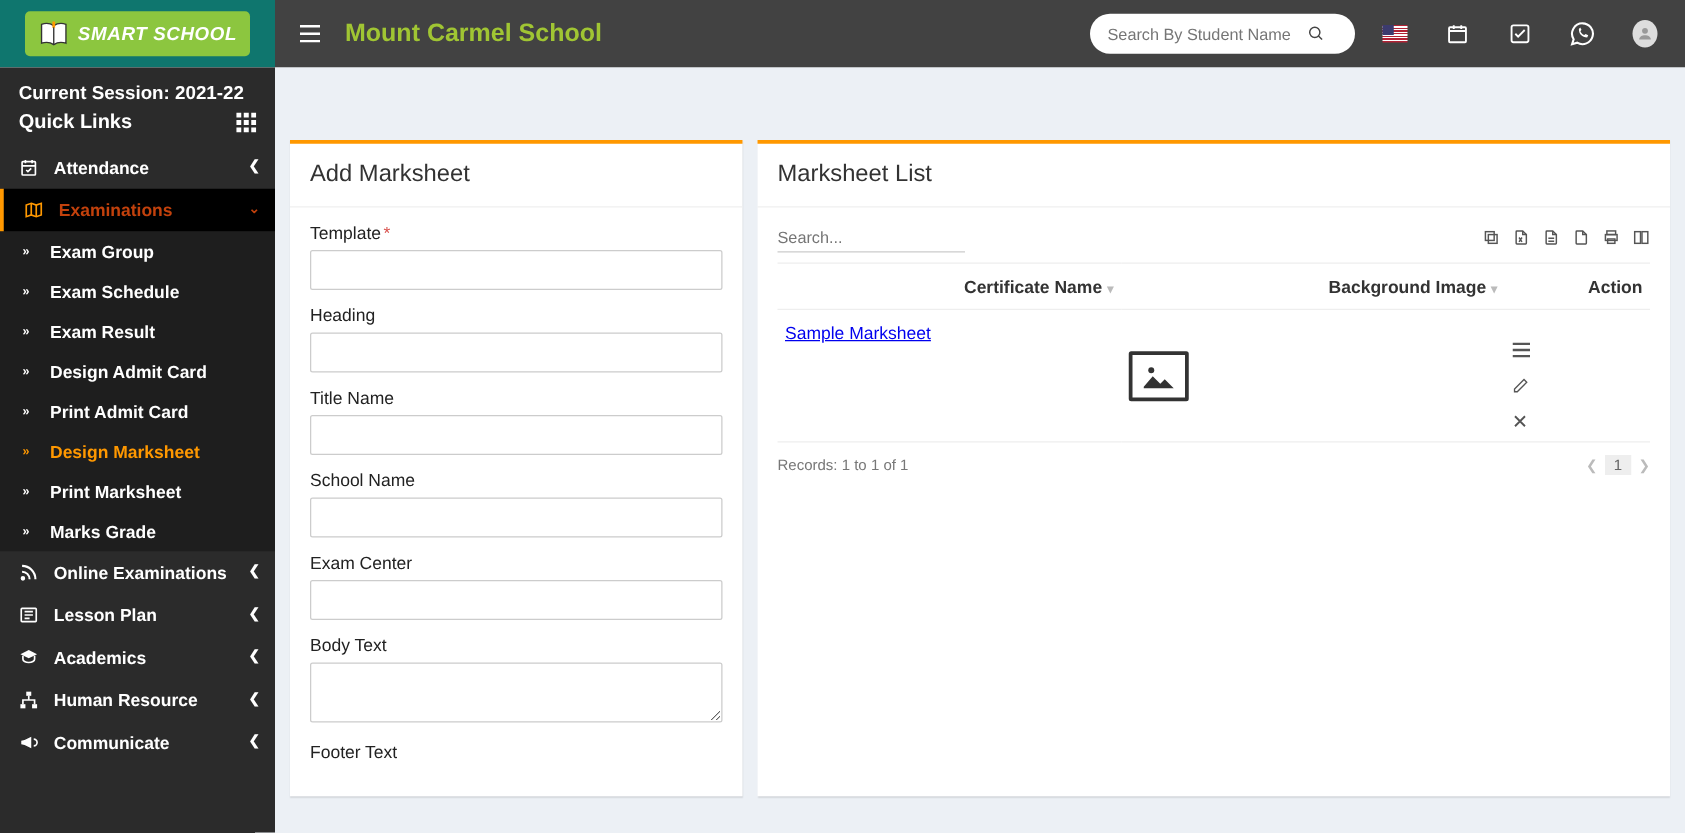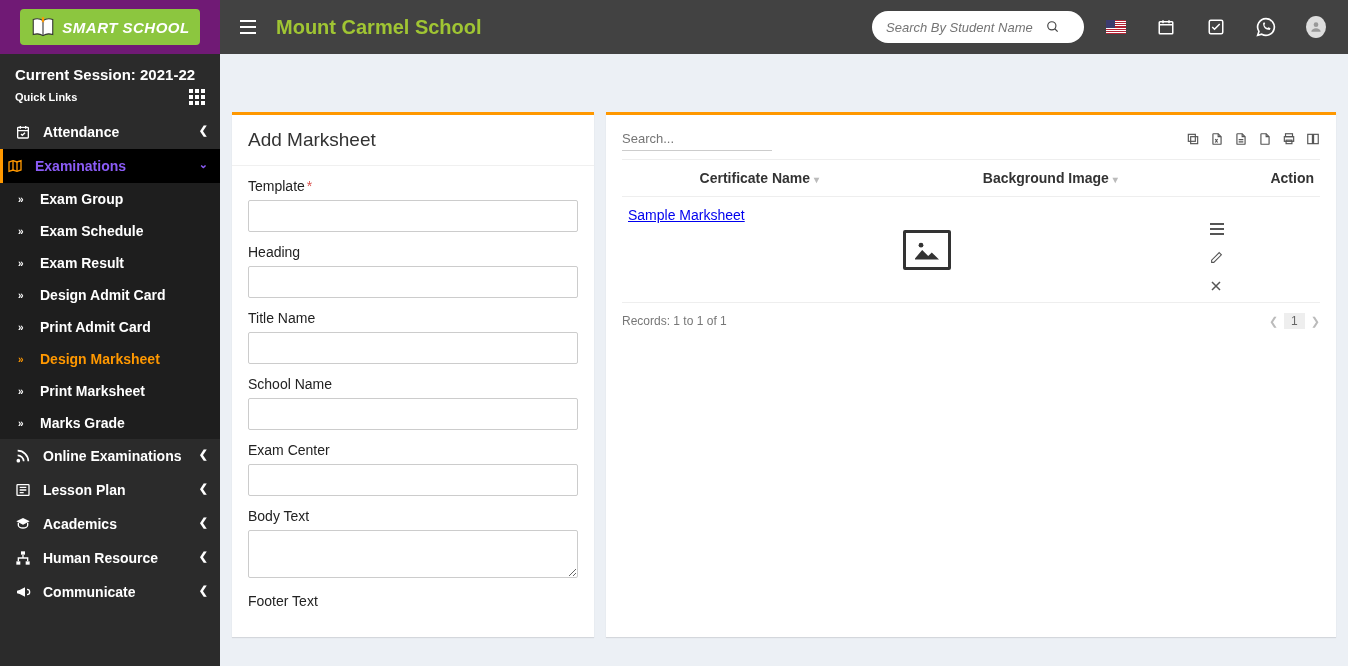--- a/index.html
+++ b/index.html
@@ -1,46 +1,46 @@
 <!DOCTYPE html>
 <html><head>
 <meta charset="utf-8">
 <style>
 * { margin: 0; padding: 0; box-sizing: border-box; font-family: "Helvetica Neue", Helvetica, Arial, sans-serif; }
 body { background: #ecf0f5; color: #333; font-size: 14px; overflow: hidden; }
 
 
 .header { height: 54px; background: #424242; display: flex; align-items: center; color: #fff; }
-.logo { width: 220px; height: 54px; background: #701a75; display: flex; align-items: center; justify-content: center; }
+.logo { width: 220px; height: 54px; background: #0f766e; display: flex; align-items: center; justify-content: center; }
 .logo-badge { background: #8cc63f; border-radius: 4px; padding: 5px 10px; display: flex; align-items: center; gap: 6px; }
 .logo-icon { width: 26px; height: 26px; display: inline-block; }
 .logo-text { color: #fff; font-weight: 800; font-size: 15px; letter-spacing: 0.5px; font-style: italic; }
 .header-right { flex: 1; display: flex; align-items: center; padding: 0 14px; gap: 14px; }
 .hamburger { cursor: pointer; padding: 6px; }
 .school-name { color: #a0c533; font-size: 20px; font-weight: 700; }
 .spacer { flex: 1; }
 .search-wrap { background: #fff; border-radius: 18px; display: flex; align-items: center; padding: 0 12px 0 14px; height: 32px; width: 212px; }
-.search-wrap input { border: none; outline: none; font-size: 13px; width: 160px; color: #555; font-style: italic; }
+.search-wrap input { border: none; outline: none; font-size: 13px; width: 160px; color: #555; }
 .search-wrap .sbtn { color: #444; cursor: pointer; }
 .hdr-icon { width: 20px; height: 20px; cursor: pointer; display: flex; align-items: center; justify-content: center; margin: 0 8px; }
 .flag { width: 22px; height: 14px; background: linear-gradient(to bottom, #b22234 0%, #b22234 7.7%, #fff 7.7%, #fff 15.4%, #b22234 15.4%, #b22234 23.1%, #fff 23.1%, #fff 30.8%, #b22234 30.8%, #b22234 38.5%, #fff 38.5%, #fff 46.2%, #b22234 46.2%, #b22234 53.8%, #fff 53.8%, #fff 61.5%, #b22234 61.5%, #b22234 69.2%, #fff 69.2%, #fff 76.9%, #b22234 76.9%, #b22234 84.6%, #fff 84.6%, #fff 92.3%, #b22234 92.3%, #b22234 100%); position: relative; }
 .flag::before { content:""; position:absolute; top:0; left:0; width:9px; height:7.5px; background:#3c3b6e; }
 .avatar { width: 22px; height: 22px; border-radius: 50%; background: #ddd; display:flex; align-items:center; justify-content:center; }
 .avatar svg { width:14px; height:14px; }
 .wa { color:#fff; }
 
 
 .sidebar { position: absolute; top: 54px; bottom: 0; left: 0; width: 220px; background: #2b2b2b; color: #c6c6c6; overflow-y: auto; }
 .session { padding: 12px 15px 2px; color: #fff; font-weight: 700; font-size: 15px; }
-.quicklinks { padding: 4px 15px 10px; color: #fff; font-weight: 700; font-size: 11px; display:flex; align-items:center; justify-content:space-between; }
+.quicklinks { padding: 4px 15px 10px; color: #fff; font-weight: 700; font-size: 16px; display:flex; align-items:center; justify-content:space-between; }
 .grid-icon { width:16px; height:16px; }
 .nav-item { display: flex; padding: 9px 15px; color: #fff; font-size: 14px; font-weight:600; cursor: pointer; position: relative; }
 .nav-item .lefticon { width: 18px; margin-right: 10px; display:flex; align-items:center; }
 .nav-item .chev { position: absolute; right: 12px; font-size: 11px; }
-.nav-item.active-parent { background: #000; color: #8b5cf6; border-left: 3px solid #ff9800; padding-left:4px;}
+.nav-item.active-parent { background: #000; color: #c2410c; border-left: 3px solid #ff9800; padding-left:16px;}
 .sub { background: #1e1e1e; }
 .sub-item { display: flex; align-items: center; padding: 8px 15px 8px 18px; color: #fff; font-size: 14px; font-weight:600; cursor: pointer; }
 .sub-item .bullet { width: 14px; margin-right: 8px; font-size: 10px; }
 .sub-item.active { color: #ff9800; }
 
 
 .content { position: absolute; top: 54px; left: 220px; right: 0; bottom: 0; padding: 12px; overflow-y: auto; margin-top: 46px; }
 .row { display: flex; gap: 12px; }
 .box { background: #fff; border-top: 3px solid #ff9800; box-shadow: 0 1px 1px rgba(0,0,0,.1); border-radius: 0; }
 .box-left { width: 362px; }
@@ -53,21 +53,21 @@
 .req { color: #d9534f; margin-left: 2px; }
 .form-control { width: 100%; border: 1px solid #ccc; border-radius: 2px; height: 32px; padding: 4px 8px; font-size: 13px; }
 textarea.form-control { height: 48px; resize: vertical; }
 
 .list-top { display: flex; align-items: center; justify-content: space-between; margin-bottom: 8px; }
 .list-search { border: none; border-bottom: 1px solid #ccc; outline: none; font-size: 13px; padding: 4px 0; width: 150px; color:#888; }
 .list-icons { display: flex; gap: 10px; color: #555; }
 .list-icons span { cursor: pointer; }
 
 table { width: 100%; border-collapse: collapse; }
-th { text-align: center; padding: 10px 6px; font-size: 14px; color: #333; border-top: 1px solid #eee; border-bottom: 1px solid #eee; font-weight:700;}
+th { text-align: right; padding: 10px 6px; font-size: 14px; color: #333; border-top: 1px solid #eee; border-bottom: 1px solid #eee; font-weight:700;}
 th.action { text-align: right; }
 td { padding: 10px 6px; border-bottom: 1px solid #eee; font-size: 14px; vertical-align: middle;}
 .linkcell { color: #337ab7; }
 .thumb { border: 3px solid #333; width: 48px; height: 40px; display:flex; align-items:center; justify-content:center; border-radius:2px;}
 .actions { text-align: right; color: #555; }
 .actions span { margin-left: 10px; cursor: pointer; }
 
 .list-footer { display:flex; justify-content: space-between; align-items:center; padding-top:10px; font-size:12px; color:#777;}
 .pager { display:flex; align-items:center; gap:6px; }
 .pager .pg { background:#eee; padding:1px 7px; font-size:12px; color:#666;}
@@ -303,20 +303,23 @@
           <label class="form-label">Body Text</label>
           <textarea class="form-control" style=""></textarea>
         </div>
         <div class="form-group">
           <label class="form-label">Footer Text</label>
         </div>
       </div>
     </div>
 
     <div class="box box-right">
+      <div class="box-header">
+        <div class="box-title">Marksheet List</div>
+      </div>
       <div class="box-body">
         <div class="list-top">
           <input class="list-search" type="text" placeholder="Search..." style="">
           <div class="list-icons">
             <span>
                 <svg width="14" height="14" viewBox="0 0 24 24" fill="none" stroke="#555" stroke-width="2">
                   <rect x="8" y="8" width="12" height="12"></rect>
                   <rect x="4" y="4" width="12" height="12"></rect>
                 </svg>
               </span>

